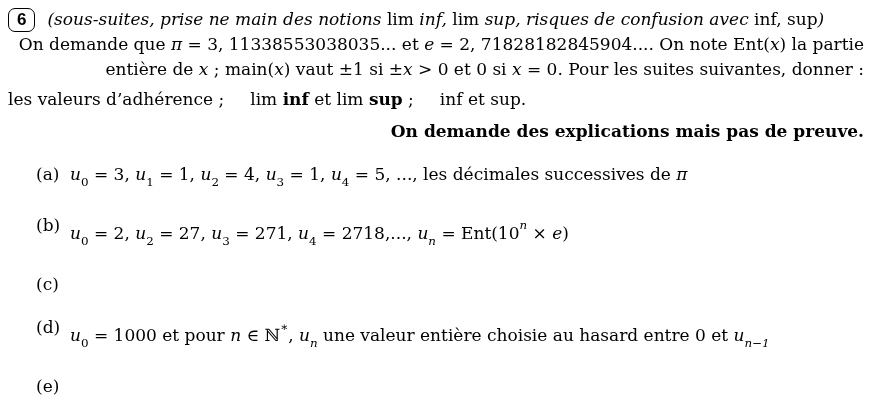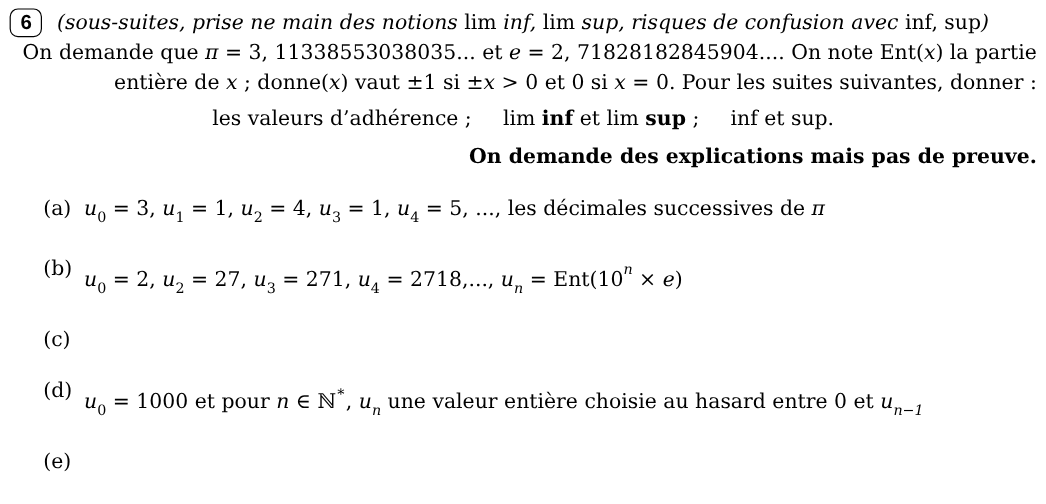--- a/index.html
+++ b/index.html
@@ -34,21 +34,21 @@
     display: inline-block;
     border: 1.6px solid #000;
     border-radius: 7px;
     padding: 0px 8px 1px 8px;
     font-family: "Liberation Sans", sans-serif;
     font-weight: bold;
     font-size: 17px;
     line-height: 21px;
   }
   .centered {
-    text-align: center;
+    text-align: left;
     margin-top: 5px;
     margin-bottom: 7px;
   }
   .note {
     margin-bottom: 4px;
     font-weight: bold;
   }
   
   .item {
     display: flex;
@@ -83,21 +83,21 @@
 <div class="doc">
 
   <div class="title-row">
     <span class="num-box">
       <span>6</span>
     </span>
     <span class="line"><span class="sg-it">(sous-suites, prise ne main des notions </span><span class="sg-rm">lim </span><span class="sg-it">inf</span><span class="sg-it">, </span><span class="sg-rm">lim </span><span class="sg-it">sup</span><span class="sg-it">, risques de confusion avec </span><span class="sg-rm">inf, sup</span><span class="sg-it">)</span></span>
   </div>
 
   <div class="line"><span class="sg-rm">On demande que </span><span class="sg-it">π</span><span class="sg-rm"> = 3, 11338553038035... et </span><span class="sg-it">e</span><span class="sg-rm"> = 2, 71828182845904.... On note Ent(</span><span class="sg-it">x</span><span class="sg-rm">) la partie</span></div>
-  <div class="line"><span class="sg-rm">entière de </span><span class="sg-it">x</span><span class="sg-rm"> ; donne(</span><span class="sg-it">x</span><span class="sg-rm">) vaut ±1 si ±</span><span class="sg-it">x</span><span class="sg-rm"> &gt; 0 et 0 si </span><span class="sg-it">x</span><span class="sg-rm"> = 0. Pour les suites suivantes, donner :</span></div>
+  <div class="line"><span class="sg-rm">entière de </span><span class="sg-it">x</span><span class="sg-rm"> ; main(</span><span class="sg-it">x</span><span class="sg-rm">) vaut ±1 si ±</span><span class="sg-it">x</span><span class="sg-rm"> &gt; 0 et 0 si </span><span class="sg-it">x</span><span class="sg-rm"> = 0. Pour les suites suivantes, donner :</span></div>
 
   <div class="line centered"><span class="sg-rm">les valeurs d’adhérence ;</span><span class="sg-gap"></span><span class="sg-rm">lim </span><span class="sg-bf">inf</span><span class="sg-rm"> et lim </span><span class="sg-bf">sup</span><span class="sg-rm"> ;</span><span class="sg-gap"></span><span class="sg-rm">inf et sup.</span></div>
 
   <div class="line note"><span class="sg-rm">On demande des explications mais pas de preuve.</span></div>
 
   <div>
     <div class="item">
       <span class="item-label">(a)</span>
       <span class="item-content"><span class="sg-it">u</span><span class="sg-sub">0</span><span class="sg-rm"> = 3, </span><span class="sg-it">u</span><span class="sg-sub">1</span><span class="sg-rm"> = 1, </span><span class="sg-it">u</span><span class="sg-sub">2</span><span class="sg-rm"> = 4, </span><span class="sg-it">u</span><span class="sg-sub">3</span><span class="sg-rm"> = 1, </span><span class="sg-it">u</span><span class="sg-sub">4</span><span class="sg-rm"> = 5, ..., les décimales successives de </span><span class="sg-it">π</span></span>
     </div>

